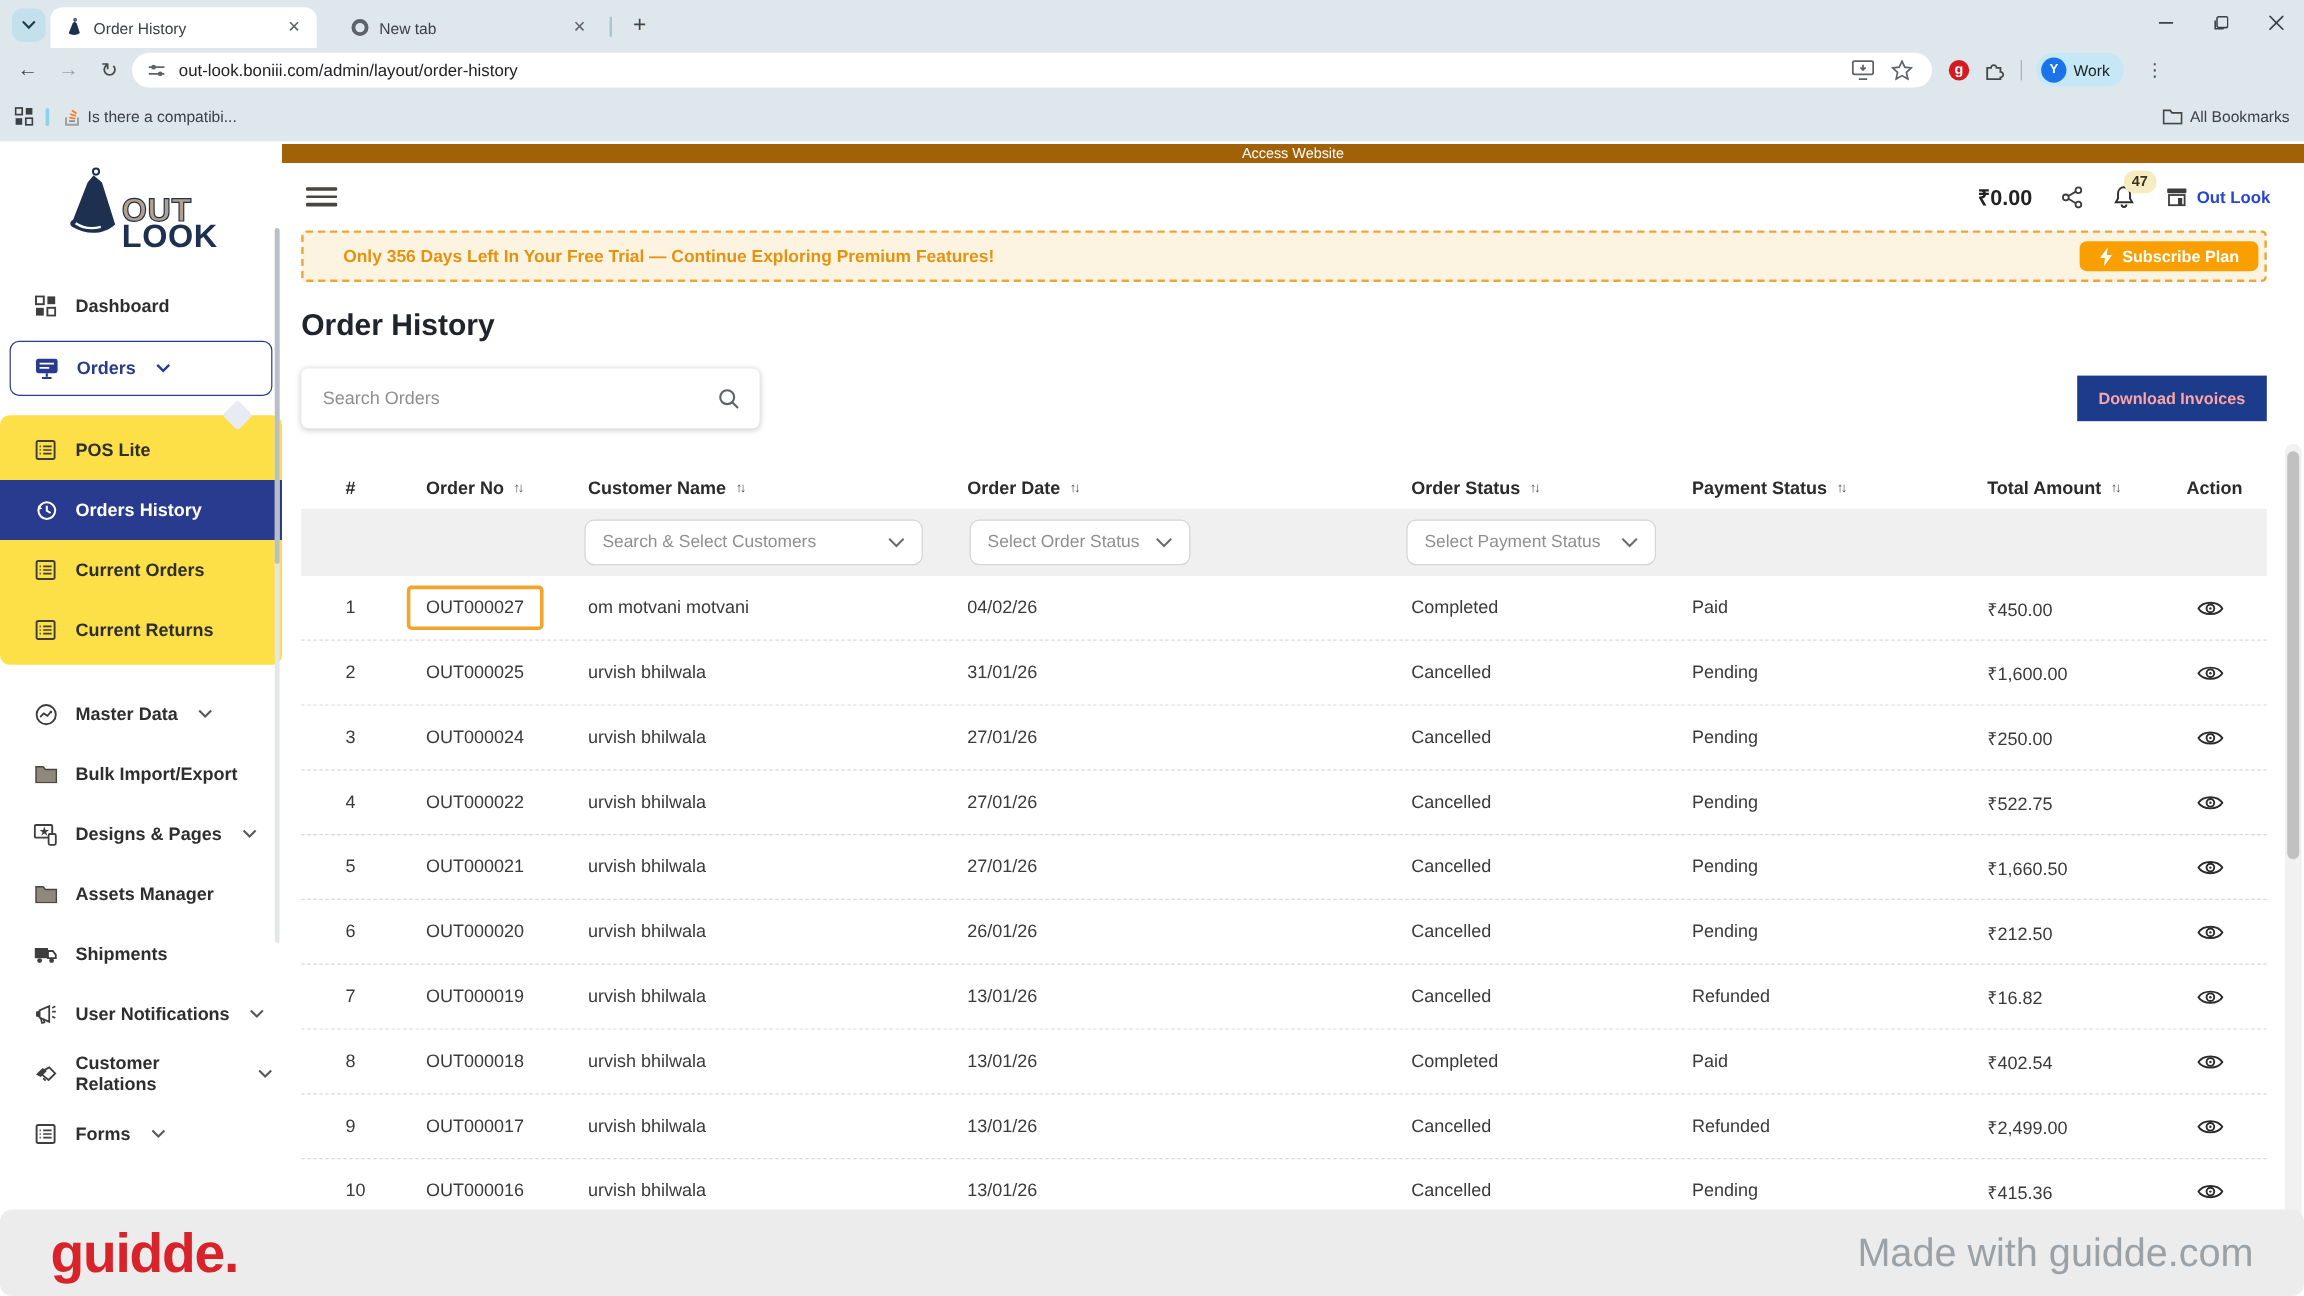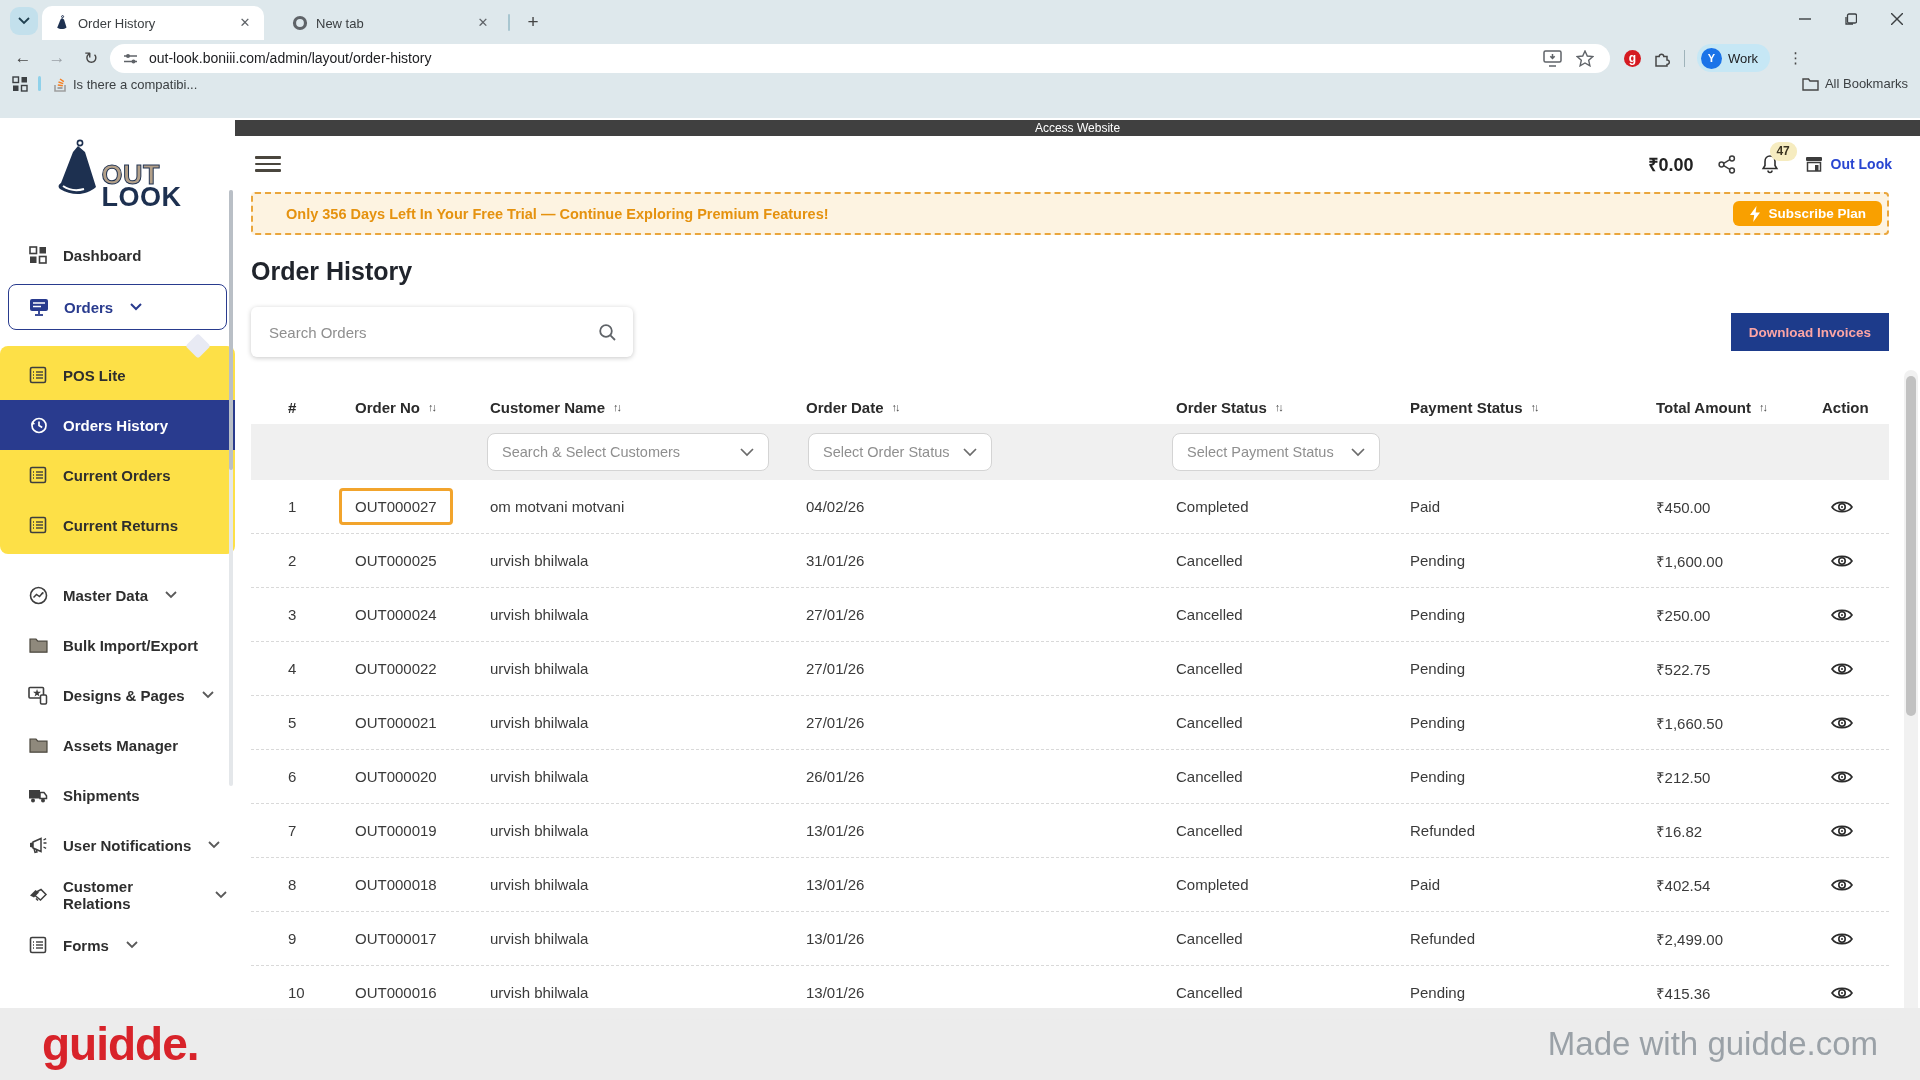--- a/index.html
+++ b/index.html
@@ -35,21 +35,21 @@
   .chrome-right { display:flex; align-items:center; gap:12px; margin-left:10px; }
   .ext-badge { width:17px; height:17px; background:#d51a21; border-radius:50%; color:#fff; font-size:12px;
     font-weight:bold; display:flex; align-items:center; justify-content:center; }
   .chrome-sep { width:1px; height:17px; background:#9fb3ba; }
   .profile-chip { display:flex; align-items:center; gap:6px; background:#c6e7f5; border-radius:14px; height:28px; padding:0 12px 0 4px; }
   .avatar { width:21px; height:21px; background:#1a73e8; color:#fff; border-radius:50%; font-size:11px; font-weight:bold;
     display:flex; align-items:center; justify-content:center; }
   .profile-name { font-size:13px; color:#202124; }
   .kebab { font-size:15px; color:#474747; padding:0 6px; }
 
-  .bookmarksbar { height:42px; display:flex; align-items:flex-start; padding:0 12px; }
+  .bookmarksbar { height:42px; display:flex; align-items:center; padding:0 12px; }
   .bm-grid { margin-right:10px; }
   .bm-blue-sep { width:3px; height:15px; background:#8fd1ea; border-radius:2px; margin-right:12px; }
   .bm-item { display:flex; align-items:center; gap:6px; font-size:13px; color:#3c4043; }
   .bm-right { margin-left:auto; display:flex; align-items:center; gap:6px; font-size:13px; color:#3c4043; }
 
   
   .app { position:absolute; top:118px; left:0; width:1920px; height:962px; display:flex; background:#fff; }
 
   
   .sidebar { position:relative; width:235px; height:100%; background:#ffffff; flex:0 0 235px; }
@@ -67,21 +67,21 @@
   .submenu { position:relative; background:#fde047; border-radius:8px; margin:16px 0 0 0; padding:4px 0; }
   .submenu::before { content:""; position:absolute; top:-9px; right:28px; width:18px; height:18px; background:#e8eaf4;
     transform:rotate(45deg); border-radius:3px; }
   .submenu .side-item { margin:0; height:50px; padding-left:28px; }
   .submenu .side-item.active { background:#293b8e; color:#ffffff; }
   .lower { margin-top:20px; }
   .chev { margin-left:2px; display:inline-flex; }
 
   
   .content { position:relative; flex:1; height:100%; background:#ffffff; overflow:hidden; }
-  .access-bar { margin-top:2px; height:16px; background:#404040; color:#ffffff; font-size:12px;
+  .access-bar { margin-top:2px; height:16px; background:#a16207; color:#ffffff; font-size:12px;
     display:flex; align-items:center; justify-content:center; cursor:pointer; }
   .app-header { height:56px; display:flex; align-items:center; padding:0 28px 0 20px; background:#fff; }
   .hamburger { width:26px; cursor:pointer; }
   .hamburger div { height:2.5px; background:#4a463d; margin:4px 0; border-radius:1px; }
   .header-right { margin-left:auto; display:flex; align-items:center; gap:24px; }
   .balance { font-size:18px; font-weight:bold; color:#222; }
   .bell-wrap { position:relative; }
   .bell-badge { position:absolute; top:-12px; left:10px; background:#f6ecc0; border-radius:9px; min-width:27px; height:19px;
     font-size:12px; font-weight:bold; color:#3c3420; display:flex; align-items:center; justify-content:center; }
   .store-btn { display:flex; align-items:center; gap:7px; font-size:14px; font-weight:bold; color:#2946d1; cursor:pointer; }
@@ -118,21 +118,21 @@
   .trow { height:54px; border-bottom:1px dashed #d9d9d9; font-size:15px; color:#3a3a3a; }
   .ono { display:inline-block; }
   .ono.highlighted { border:3px solid #f2a42c; border-radius:4px; background:#fff; padding:7px 13px; margin-left:-16px; }
   .eye-btn { width:40px; display:flex; justify-content:center; cursor:pointer; background:none; border:none; }
 
   .content-scrollbar { position:absolute; right:2px; top:252px; width:14px; height:700px; background:#f1f1f1; border-radius:7px; }
   .content-scrollbar .thumb { position:absolute; top:6px; left:2px; width:10px; height:340px; background:#c1c1c1; border-radius:5px; }
 
   
   .footer { position:absolute; left:0; bottom:0; width:1920px; height:72px; background:rgba(235,235,235,0.97);
-    display:flex; align-items:center; padding:0 42px; z-index:20; }
+    display:flex; align-items:center; padding:0 42px; z-index:20;border-radius:10px; }
   .guidde-logo { font-size:46px; font-weight:bold; color:#d8232a; letter-spacing:-1px; }
   .made-with { margin-left:auto; font-size:33px; color:#9aa1a7; }
 
   svg { display:block; }
 </style>
 </head>
 <body>
 
 <div class="screen">
 

